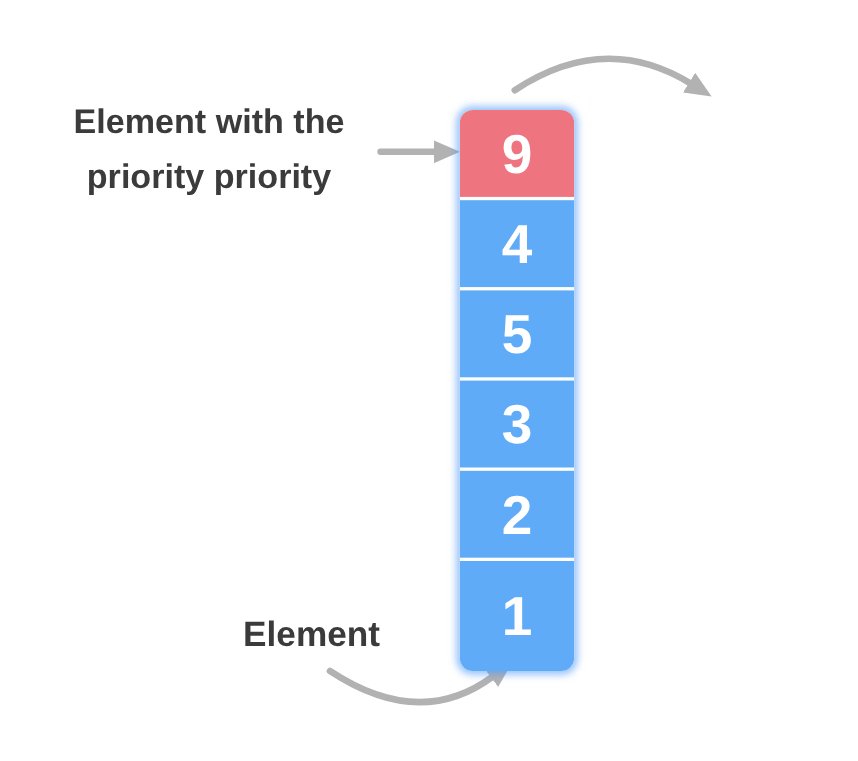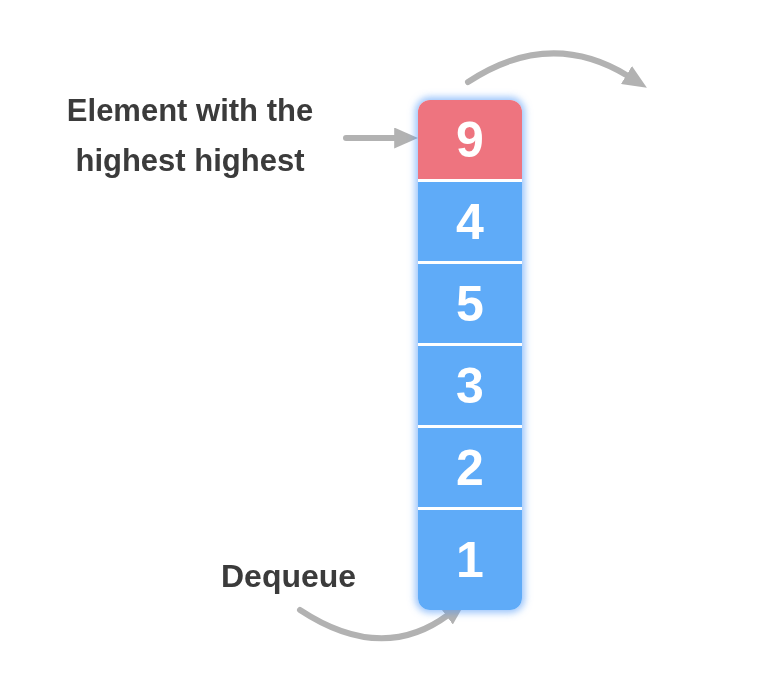--- a/index.html
+++ b/index.html
@@ -101,25 +101,25 @@
         <path class="arrowhead-shape" d="M0,0 L4,1.75 L0,3.5 Z"></path>
       </marker>
     </defs>
     <path class="arrow-path" d="M 346 138 L 396 138" marker-end="url(#ah)"></path>
     <path class="arrow-path" d="M 468 82 Q 550 28 628 76" marker-end="url(#ah)"></path>
     <path class="arrow-path" d="M 300 610 Q 382 664 448 615" marker-end="url(#ah)"></path>
   </svg>
 
   <div class="label-multiline">
     <div>Element with the</div>
-    <div>highest highest</div>
+    <div>priority priority</div>
   </div>
 
 
-  <div class="label label-enqueue">Dequeue</div>
+  <div class="label label-enqueue">Element</div>
 
   <div class="queue">
       <div class="cell highlight">9</div>
       <div class="cell">4</div>
       <div class="cell">5</div>
       <div class="cell">3</div>
       <div class="cell">2</div>
       <div class="cell">1</div>
     </div>
 

